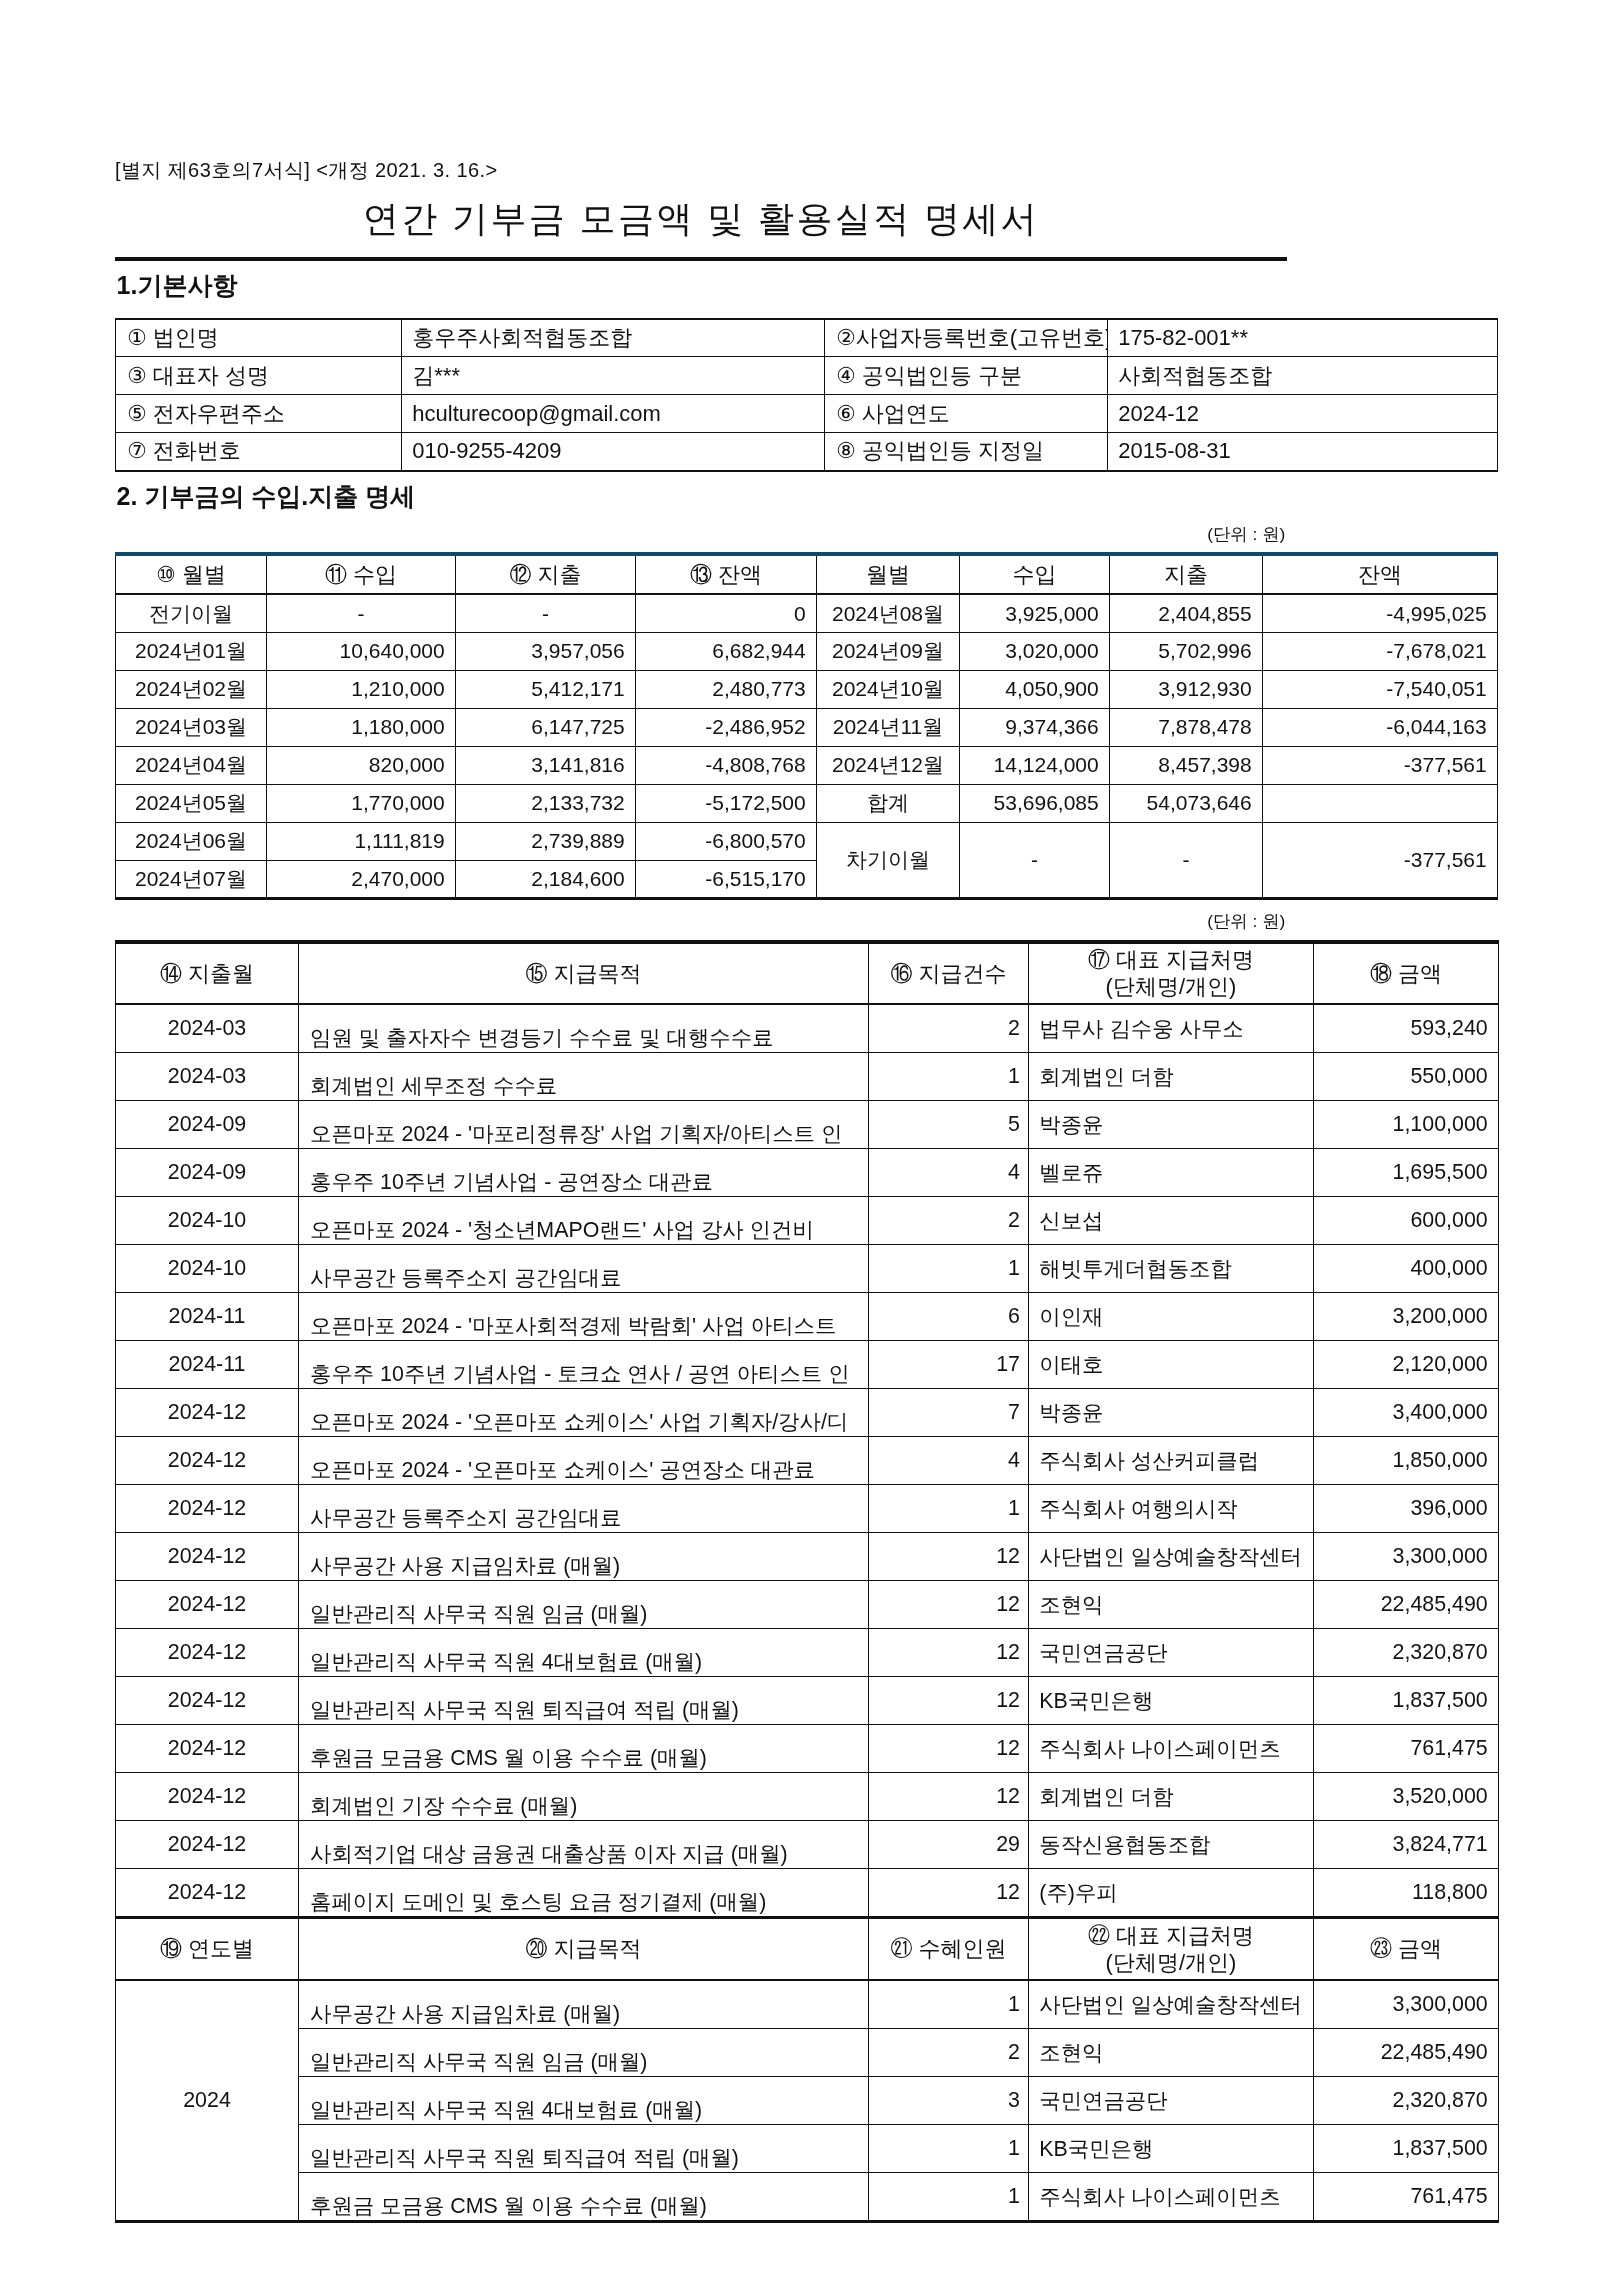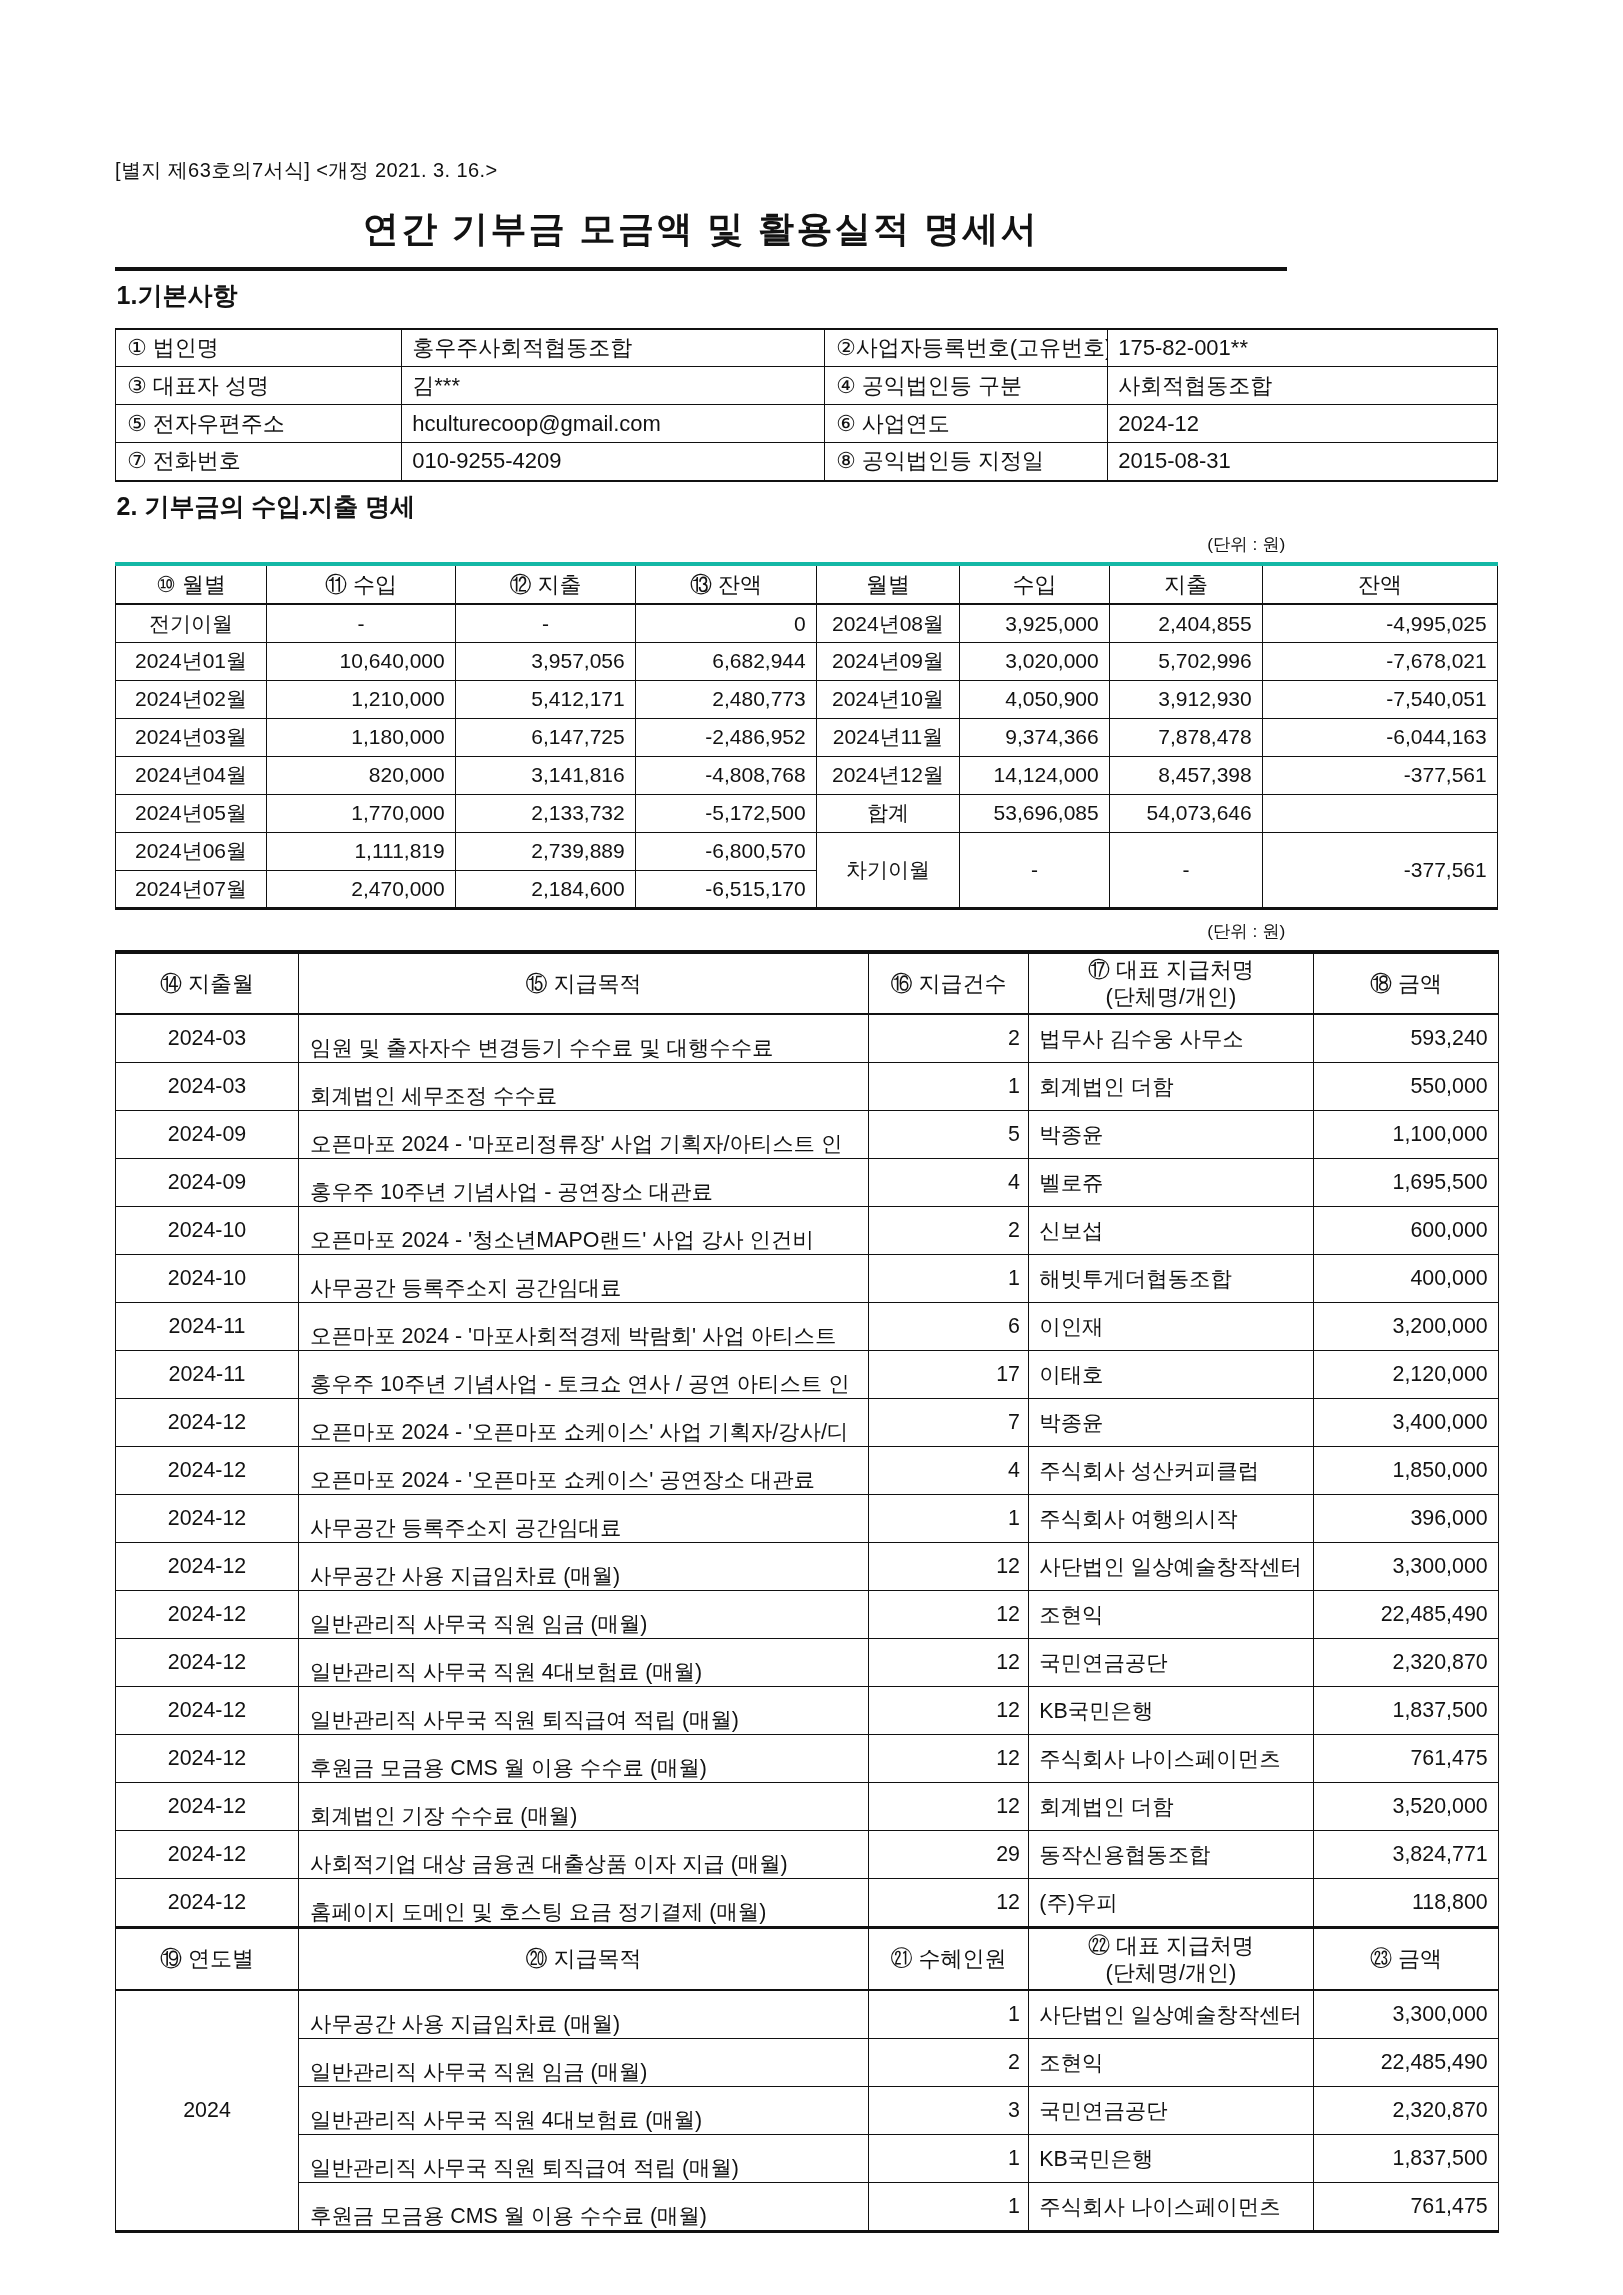--- a/index.html
+++ b/index.html
@@ -4,38 +4,38 @@
 <style>
   * { box-sizing: border-box; }
   html,body { margin:0; padding:0; }
   body {
     width:1623px; height:2295px; background:#ffffff; color:#121212;
     font-family:"Liberation Sans","DejaVu Sans",sans-serif;
     overflow:hidden;
   }
   .sheet { padding:157px 126px 0 115px; width:1413px; }
   .form-note { font-size:20px; letter-spacing:0.4px; }
-  .doc-title { text-align:center; font-size:36px; font-weight:700; letter-spacing:2.4px; margin-top:21px; }
+  .doc-title { text-align:center; font-size:36px; font-weight:400; letter-spacing:2.4px; margin-top:11px; }
   .front-label { text-align:right; font-size:18px; margin-top:24px; }
   .rule { border-top:4px solid #111; margin-top:12.7px; }
   .sec-heading { font-size:25px; font-weight:700; margin:8px 0 0 1.6px; }
   .unit-label { text-align:right; font-size:17.4px; margin:9.5px 1.6px 6.3px 0; }
 
   table { border-collapse:collapse; table-layout:fixed; width:1382px;
           border:1.6px solid #111; border-top:3.2px solid #111; border-bottom:3.2px solid #111; }
   td, th { border:1.6px solid #111; font-weight:normal; padding:0 9.5px; overflow:hidden; vertical-align:middle; }
 
   
   .t1 { margin-top:16px; border-top:2.4px solid #111; border-bottom:2.4px solid #111; }
   .t1 td { height:38px; font-size:22px; white-space:nowrap; }
   .t1 .lbl { padding-left:11px; }
 
   
   .t2 th { height:40px; font-size:22px; border-bottom:2.4px solid #111; }
-  .t2 { border-top:4px solid #14b8a6; }
+  .t2 { border-top:4px solid #0c4a6e; }
   .t2 td { height:38px; font-size:21px; white-space:nowrap; }
 
   
   .t3 { border-top:4px solid #111; }
   .t3 th { height:62px; font-size:22px; border-bottom:2.4px solid #111; line-height:1.25; }
   .t3 td { height:38px; font-size:21.4px; white-space:nowrap; }
   .t3 .yhead th { border-top:3.2px solid #111; height:63px; }
 
   .c { text-align:center; }
   .r { text-align:right; padding-right:10.3px; }

